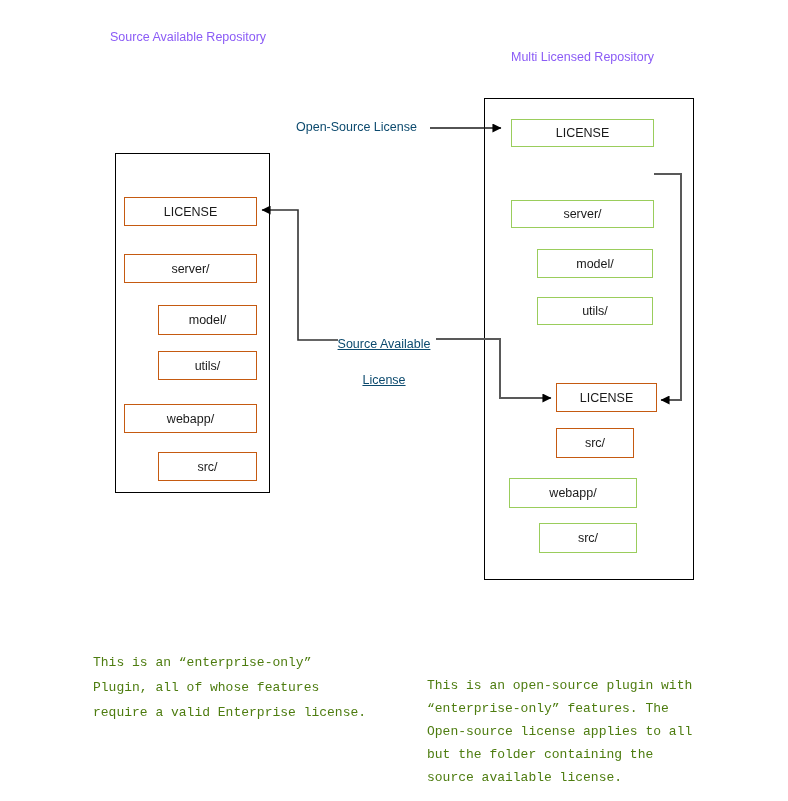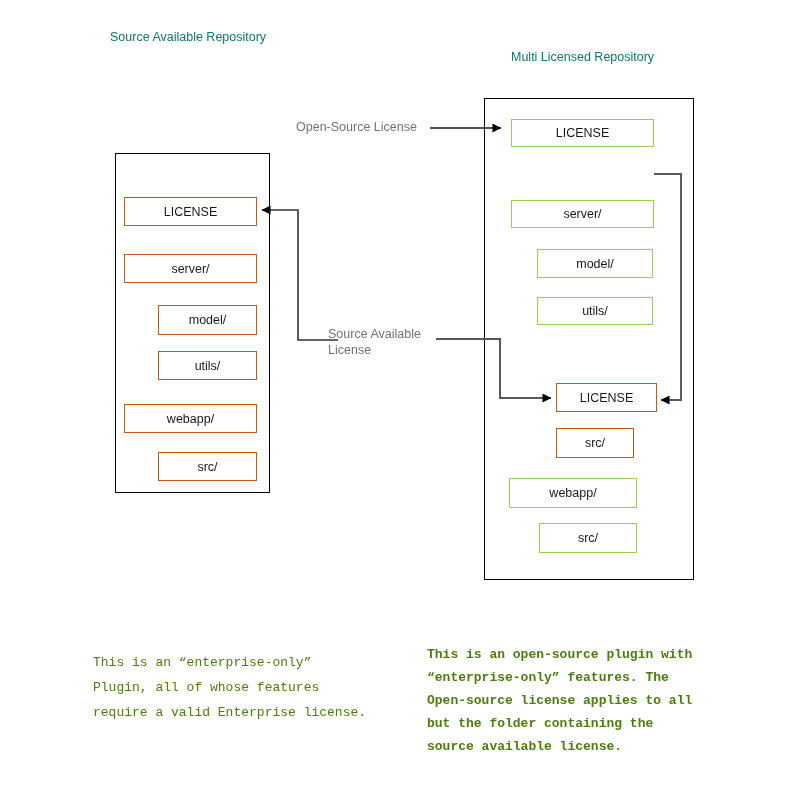--- a/index.html
+++ b/index.html
@@ -7,21 +7,21 @@
     position:relative;
     width:788px;height:801px;
     background:#ffffff;
     font-family:"Liberation Sans", sans-serif;
     color:#262626;
     overflow:hidden;
   }
   .repo-title{
     position:absolute;
     font-size:12.5px;
-    color:#0f766e;
+    color:#8b5cf6;
     white-space:nowrap;
   }
   .repo-container{
     position:absolute;
     border:1.4px solid #000000;
     background:transparent;
     box-sizing:border-box;
   }
   .fbox{
     position:absolute;
@@ -31,25 +31,27 @@
     display:flex;
     align-items:center;
     justify-content:center;
     font-size:12.5px;
     color:#1a1a1a;
     white-space:nowrap;
   }
   .conn-label{
     position:absolute;
     font-size:12.5px;
-    color:#737373;
+    color:#0c4a6e;
     white-space:pre-line;
   }
   .sa-label{
-    line-height:16px;
+    text-align:center;
+    line-height:36px;
+    text-decoration:underline;
   }
   .note{
     position:absolute;
     font-family:"Liberation Mono","DejaVu Sans Mono",monospace;
     font-size:13px;
     color:#4d7c0f;
     white-space:pre-line;
   }
   .note-left{line-height:25px;}
   .note-right{line-height:23px;}
@@ -103,19 +105,19 @@
     <polyline points="338,340 298,340 298,210 262,210" fill="none" stroke="#333333" stroke-width="1.6" marker-end="url(#arrowhead)"></polyline>
 
     <polyline points="436,339 500,339 500,398 551,398" fill="none" stroke="#595959" stroke-width="2" marker-end="url(#arrowhead)"></polyline>
 
     <polyline points="654,174 681,174 681,400 661,400" fill="none" stroke="#595959" stroke-width="2" marker-end="url(#arrowhead)"></polyline>
   </svg>
 
   <div class="note note-left" style="left:93px;top:650px;width:290px;">This is an “enterprise-only”
 Plugin, all of whose features
 require a valid Enterprise license.</div>
-  <div class="note note-right" style="left:427px;top:643px;width:290px;font-weight:bold;">This is an open-source plugin with
+  <div class="note note-right" style="left:427px;top:674px;width:290px;">This is an open-source plugin with
 “enterprise-only” features. The
 Open-source license applies to all
 but the folder containing the
 source available license.</div>
 
 </div>
 
 </body></html>

